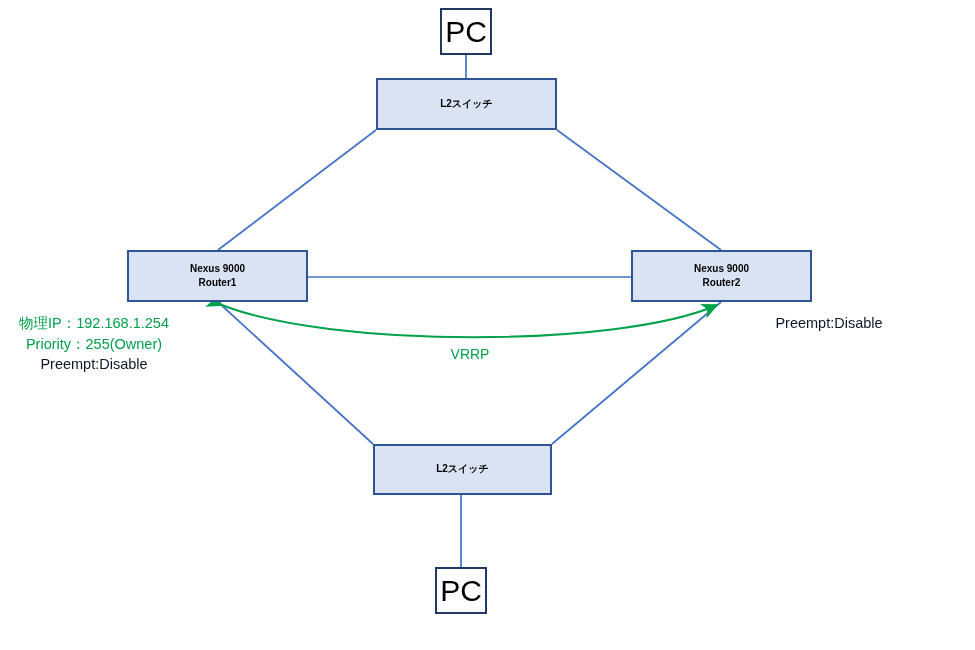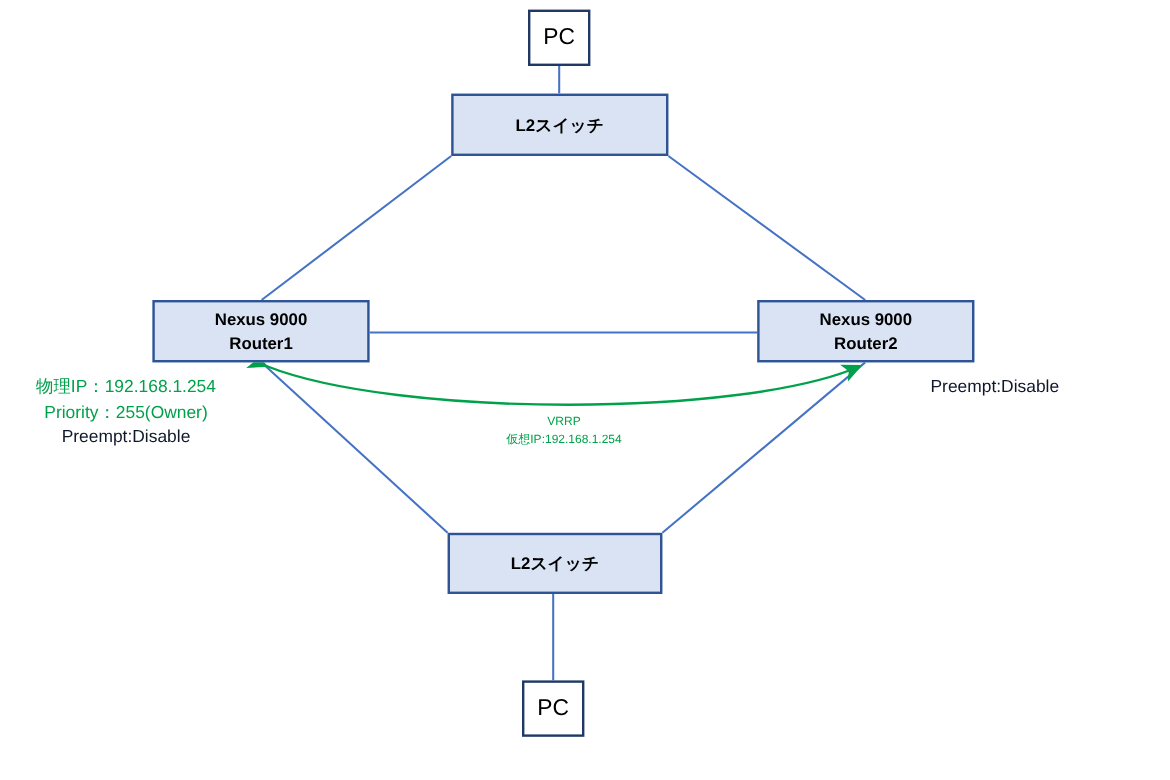--- a/index.html
+++ b/index.html
@@ -31,28 +31,28 @@
     flex-direction: column;
     align-items: center;
     justify-content: center;
     text-align: center;
     z-index: 2;
   }
   .node-device {
     background: #dae3f3;
     border: 2px solid #2e5496;
     font-weight: bold;
-    font-size: 14px;
+    font-size: 10px;
     color: #000000;
     line-height: 1.45;
   }
   .node-pc {
     background: #ffffff;
     border: 2px solid #1f3864;
-    font-size: 19px;
+    font-size: 30px;
     color: #000000;
     font-weight: normal;
   }
   .node-line {
     display: block;
     white-space: nowrap;
   }
   .annot {
     position: absolute;
     z-index: 3;
@@ -63,21 +63,21 @@
   }
   .annot-line {
     display: block;
   }
   .c-green { color: #00a14b; }
   .c-red   { color: #0f172a; }
   .vrrp-label {
     position: absolute;
     z-index: 3;
     text-align: center;
-    font-size: 10px;
+    font-size: 14px;
     line-height: 1.5;
     color: #00a14b;
     white-space: nowrap;
   }
 </style>
 </head>
 <body>
 
 <div id="canvas">
 
@@ -124,28 +124,27 @@
   </div>
 
   <div class="node node-device" style="left:373px; top:444px; width:179px; height:51px;">
     <span class="node-line">L2スイッチ</span>
   </div>
 
   <div class="node node-pc" style="left:435px; top:567px; width:52px; height:47px;">
     <span class="node-line">PC</span>
   </div>
 
-  <div class="annot" style="left:0px; top:313px; width:188px;padding-left:11px;">
+  <div class="annot" style="left:0px; top:313px; width:188px;">
     <span class="annot-line c-green">物理IP：192.168.1.254</span>
     <span class="annot-line c-green">Priority：255(Owner)</span>
     <span class="annot-line c-red">Preempt:Disable</span>
   </div>
 
   <div class="annot" style="left:729px; top:313px; width:200px;">
     <span class="annot-line c-red">Preempt:Disable</span>
   </div>
 
   <div class="vrrp-label" style="left:370px; top:344px; width:200px;">
     <span class="annot-line">VRRP</span>
-    <span class="annot-line">仮想IP:192.168.1.254</span>
   </div>
 
 </div>
 
 </body></html>

